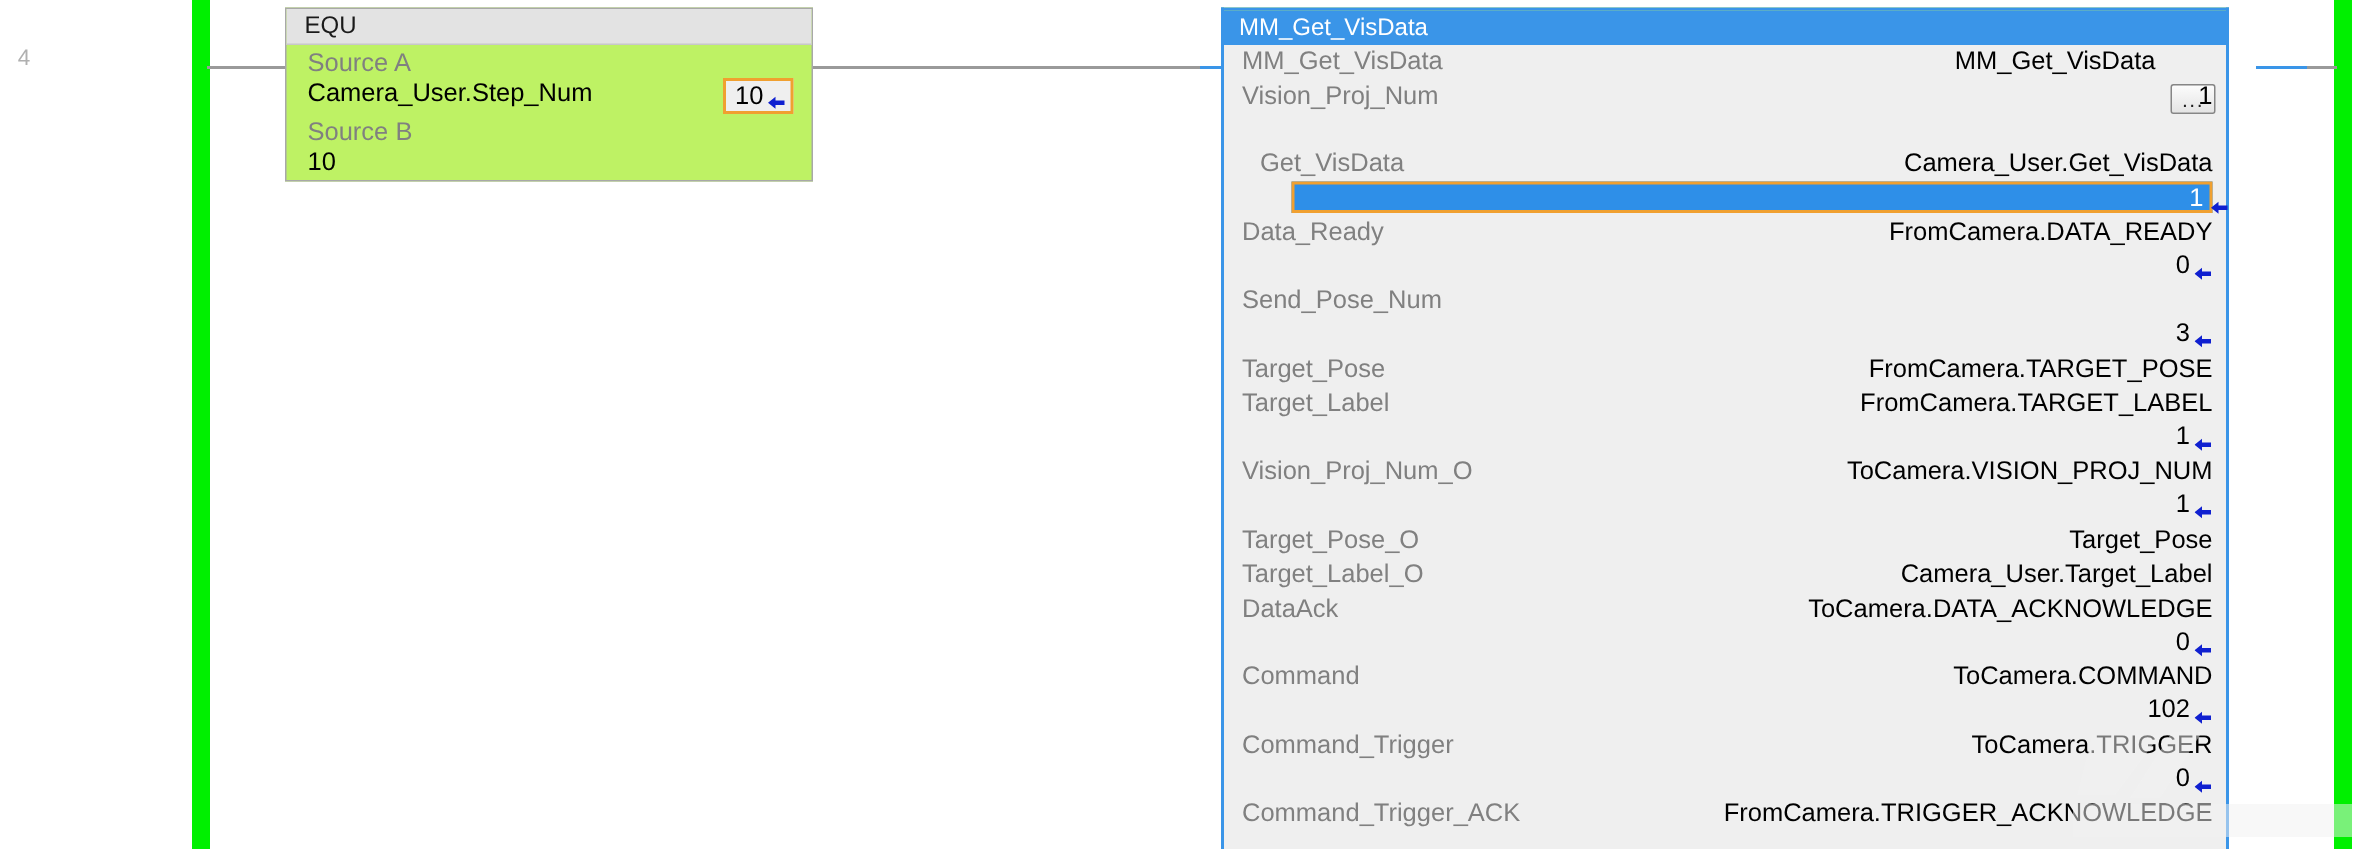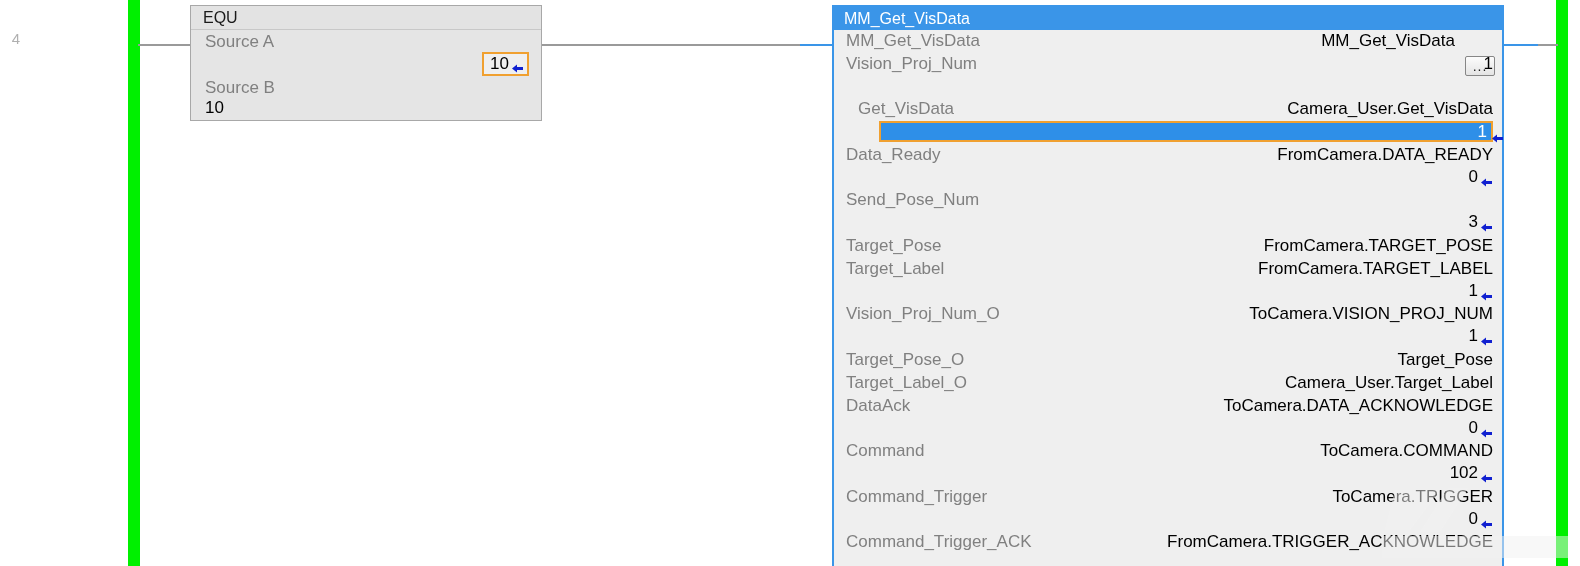--- a/index.html
+++ b/index.html
@@ -51,21 +51,21 @@
     position: absolute;
     height: 2px;
   }
   .wire-gray  { background: #9a9a9a; }
   .wire-blue  { background: #3a95e8; }
 
   
   .block {
     position: absolute;
     box-sizing: border-box;
-    background: #e5e5e5;
+    background: #bef264;
   }
 
   
   .equ-block {
     left: 190px;
     top: 5px;
     width: 352px;
     height: 116px;
     border: 1px solid #a8a8a8;
   }
@@ -137,21 +137,21 @@
     width: 12px;
     height: 11px;
     margin-left: 3px;
     position: relative;
     top: 1px;
     flex: 0 0 auto;
   }
 
   
   .mm-block {
-    left: 832px;
+    left: 814px;
     top: 5px;
     width: 672px;
     height: 561px;
     border: 2px solid #3a95e8;
     border-bottom: none;
   }
   .mm-header {
     height: 23px;
     background: #3a95e8;
     display: flex;
@@ -263,20 +263,21 @@
 
 <div class="wire wire-blue" style="left:1504px; top:44px; width:38px;"></div>
 <div class="wire wire-gray" style="left:1538px; top:44px; width:20px;"></div>
 
 <div class="block equ-block">
   <div class="equ-header">EQU</div>
   <div class="equ-body">
 
     <div class="equ-row equ-srcA">
       <span class="param-label">Source A</span>
+      <span class="param-operand">Camera_User.Step_Num</span>
     </div>
 
     <div class="equ-value-line equ-valA">
       <span class="value-chip">
         <span>10</span>
         <span class="live-arrow">
           <svg width="12" height="11" viewBox="0 0 12 11">
             <path d="M0 5.5 L5 1.5 L5 4 L11 4 L11 7 L5 7 L5 9.5 Z" fill="#1020d0"></path>
           </svg>
         </span>

